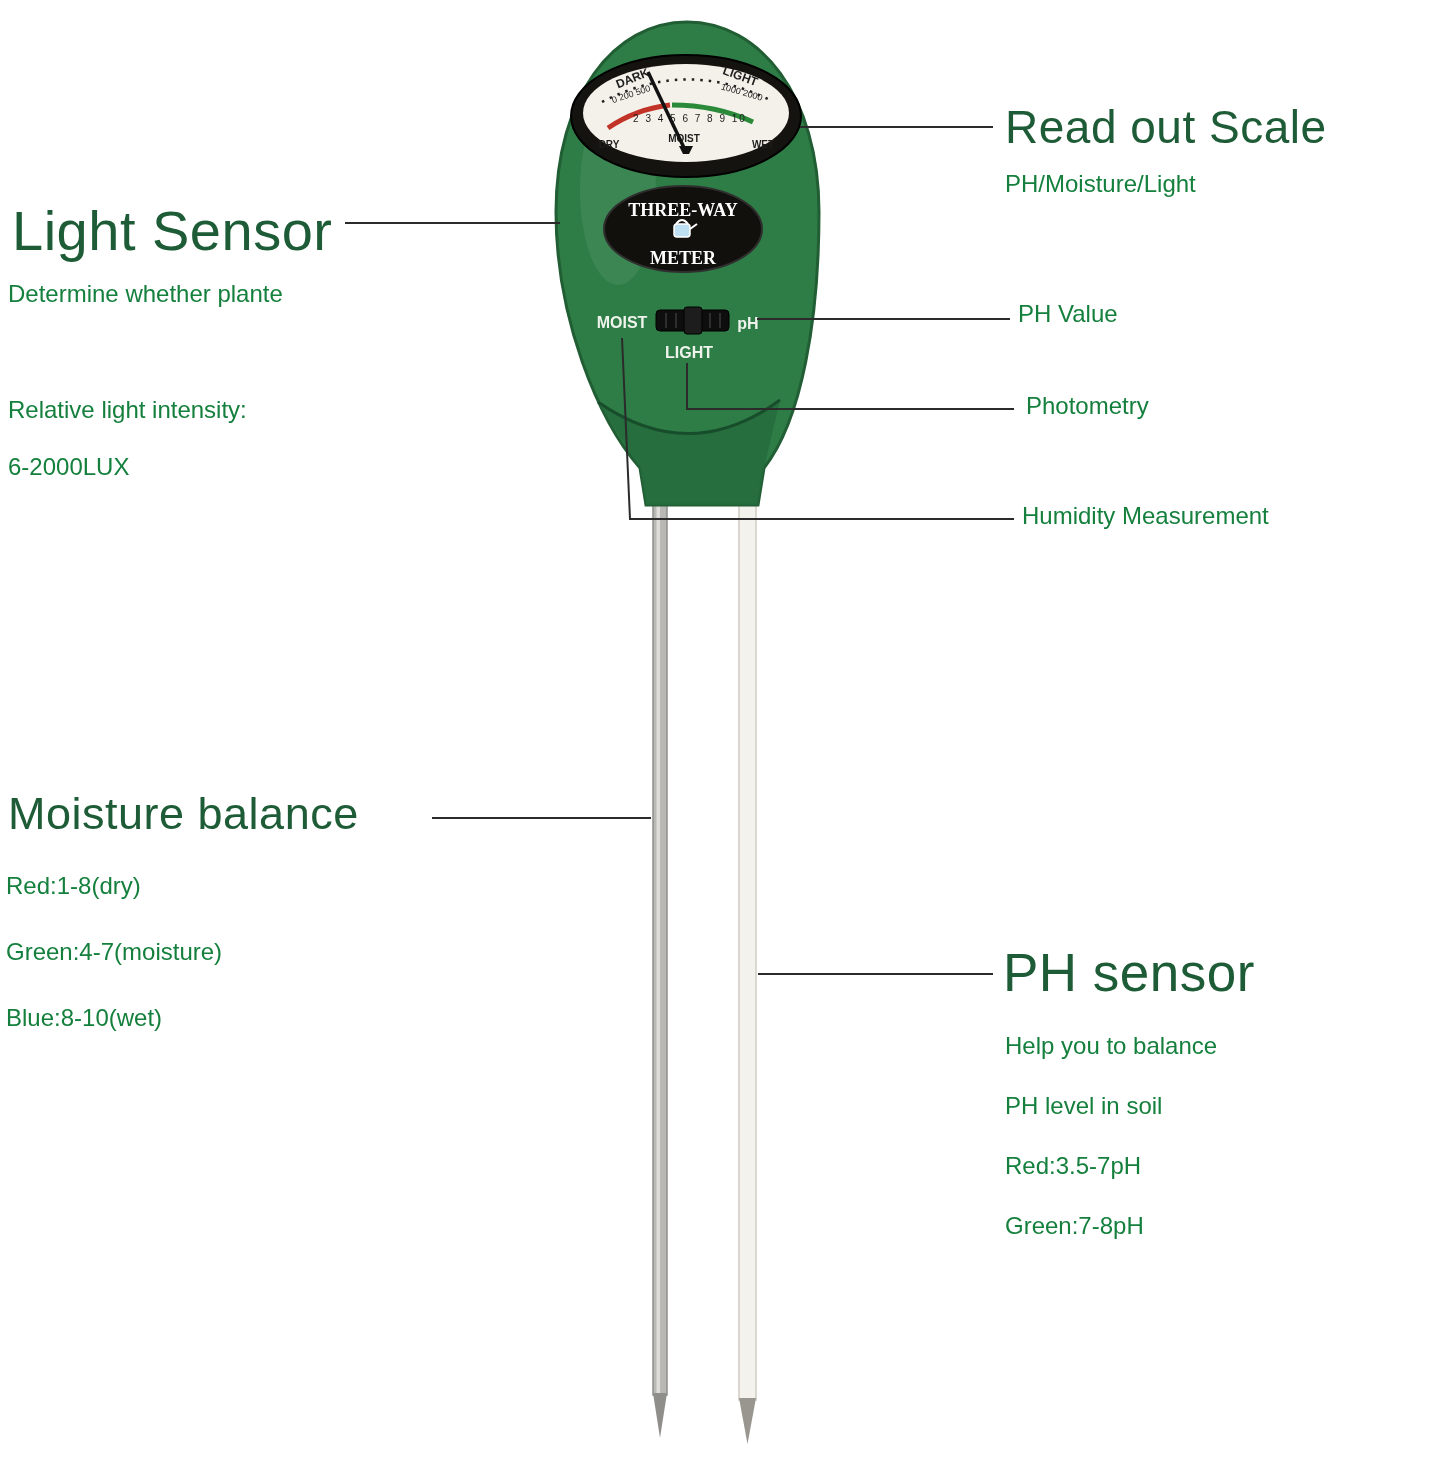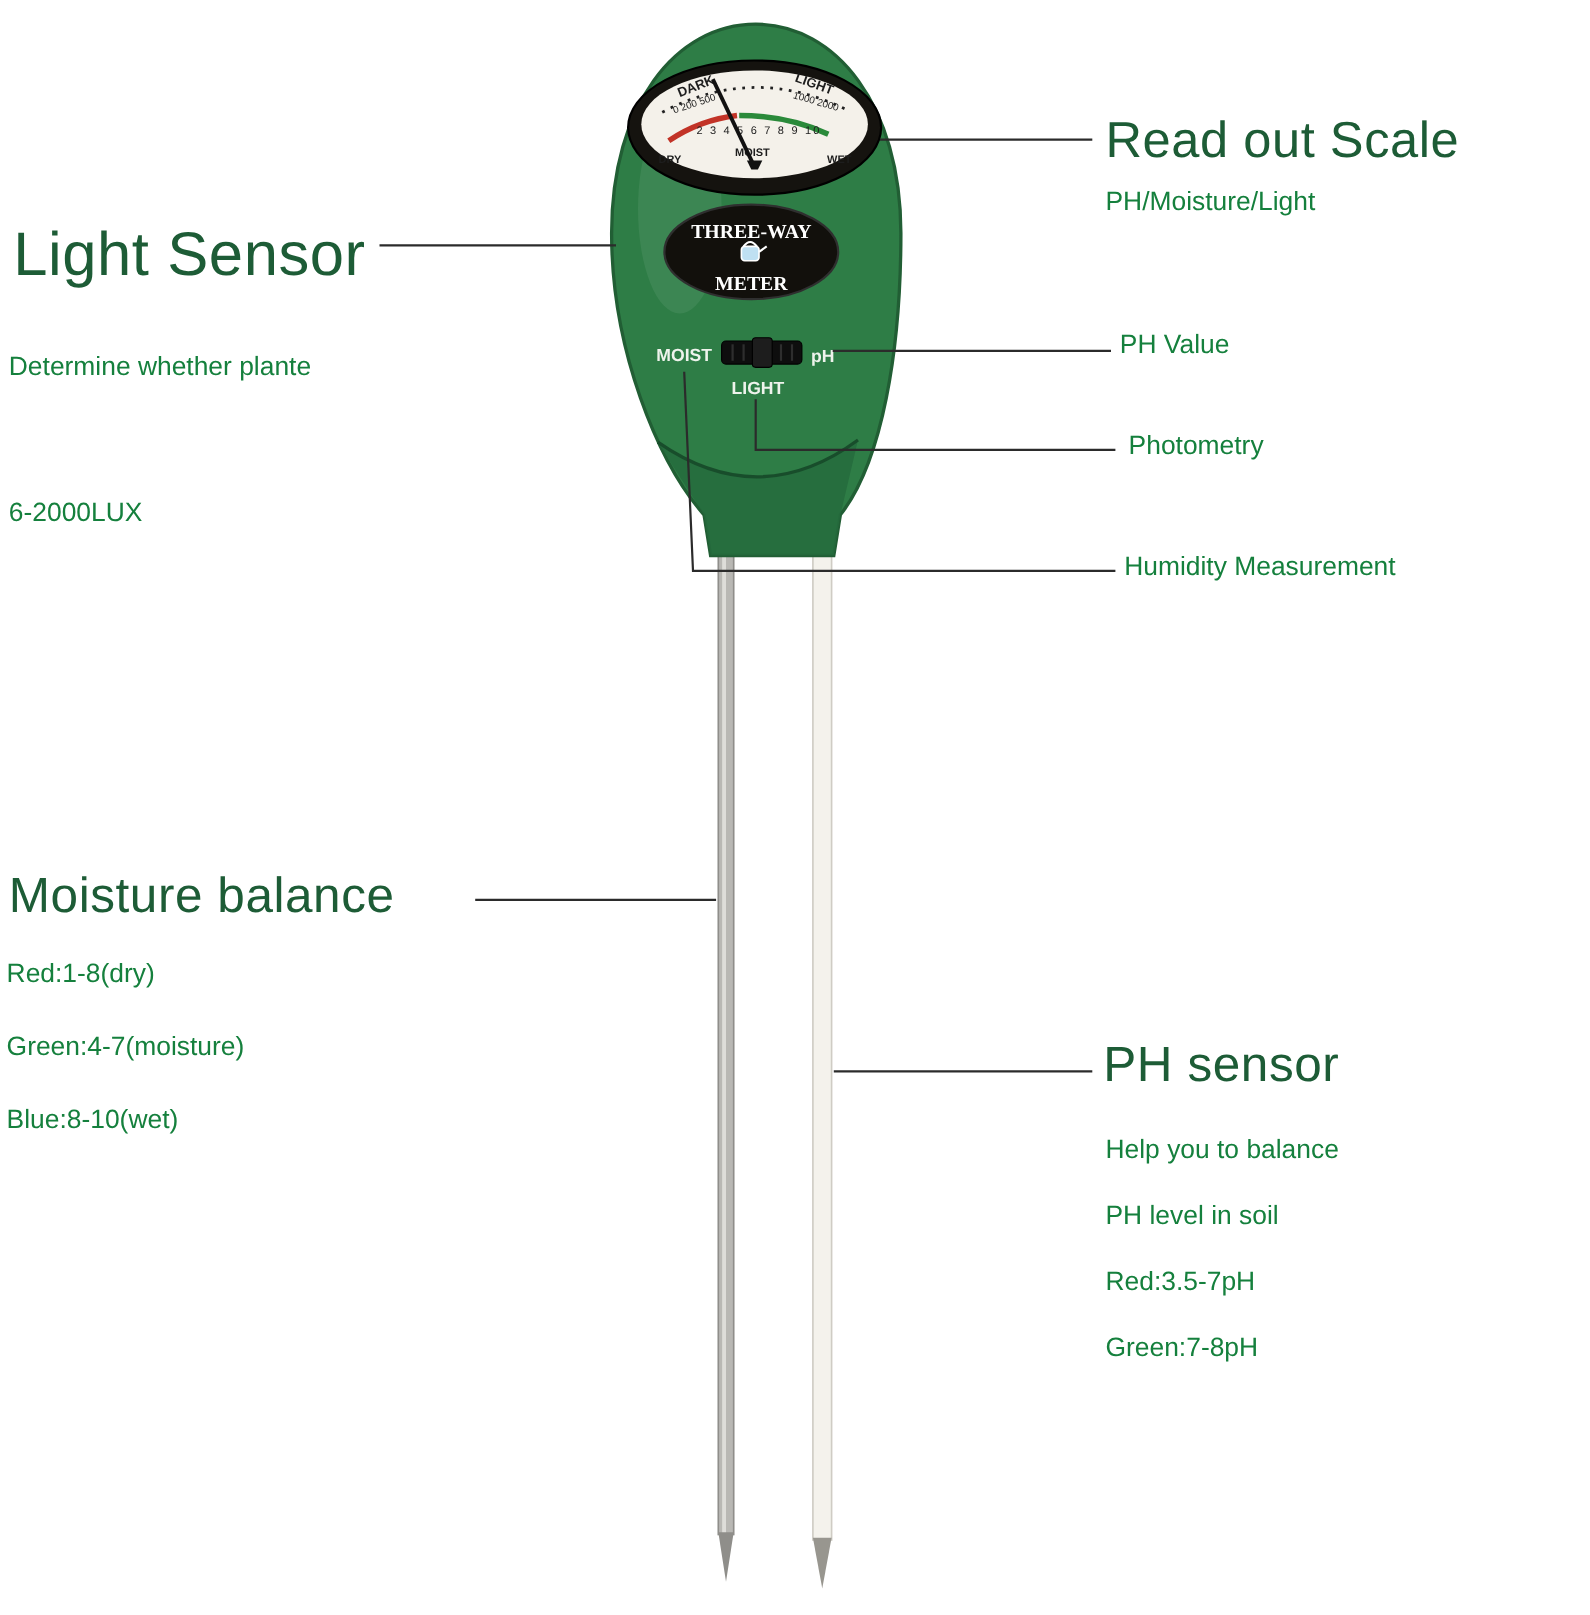--- a/index.html
+++ b/index.html
@@ -119,28 +119,29 @@
 
   <div class="heading" style="left:1005px; top:100px; font-size:46px;">Read out Scale</div>
   <div class="label" style="left:1005px; top:170px;">PH/Moisture/Light</div>
 
   <div class="label" style="left:1018px; top:300px;">PH Value</div>
 
   <div class="label" style="left:978px; top:392px;margin-left:48px;">Photometry</div>
 
   <div class="label" style="left:1022px; top:502px;">Humidity Measurement</div>
 
-  <div class="heading" style="left:1003px; top:942px; font-size:45px;">PH sensor</div>
+  <div class="heading" style="left:1003px; top:942px; font-size:53px;">PH sensor</div>
   <div class="label" style="left:1005px; top:1032px;">Help you to balance</div>
   <div class="label" style="left:1005px; top:1092px;">PH level in soil</div>
   <div class="label" style="left:1005px; top:1152px;">Red:3.5-7pH</div>
   <div class="label" style="left:1005px; top:1212px;">Green:7-8pH</div>
 
   <div class="heading" style="left:12px; top:198px; font-size:56px;">Light Sensor</div>
-  <div class="label" style="left:8px; top:280px;margin-top:40px;">Determine whether plante</div>
+  <div class="label" style="left:8px; top:280px;">Determine whether plante</div>
+  <div class="label" style="left:8px; top:396px;">Relative light intensity:</div>
   <div class="label" style="left:8px; top:453px;">6-2000LUX</div>
 
   <div class="heading" style="left:8px; top:788px; font-size:45px;">Moisture balance</div>
   <div class="label" style="left:6px; top:872px;">Red:1-8(dry)</div>
   <div class="label" style="left:6px; top:938px;">Green:4-7(moisture)</div>
   <div class="label" style="left:6px; top:1004px;">Blue:8-10(wet)</div>
 
 </div>
 
 </body></html>

